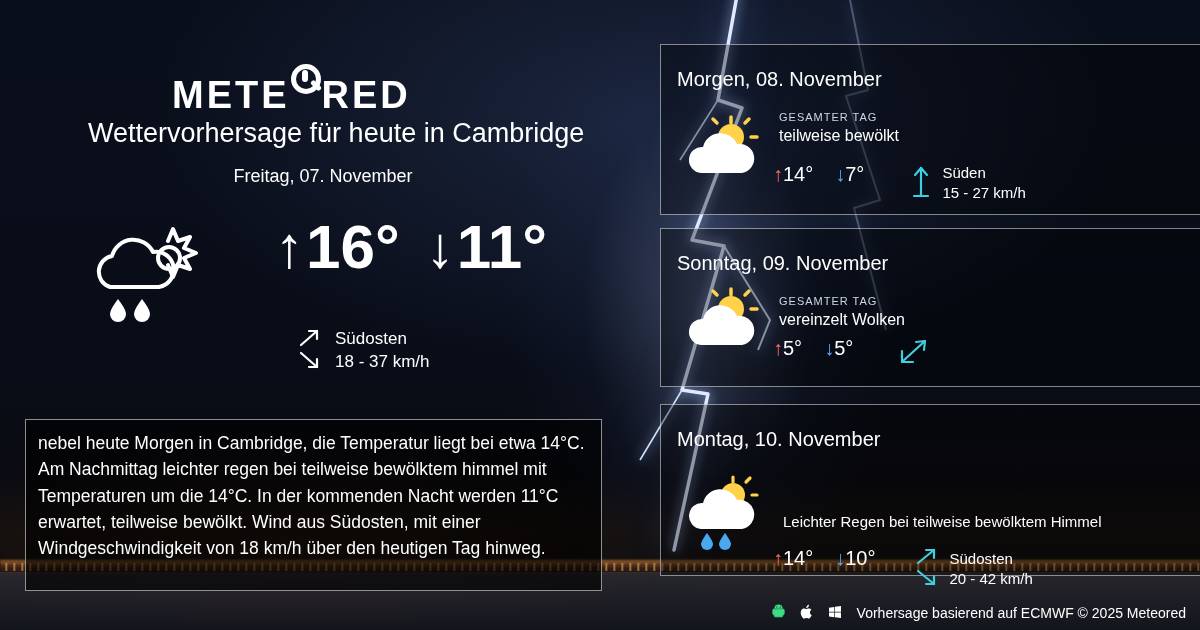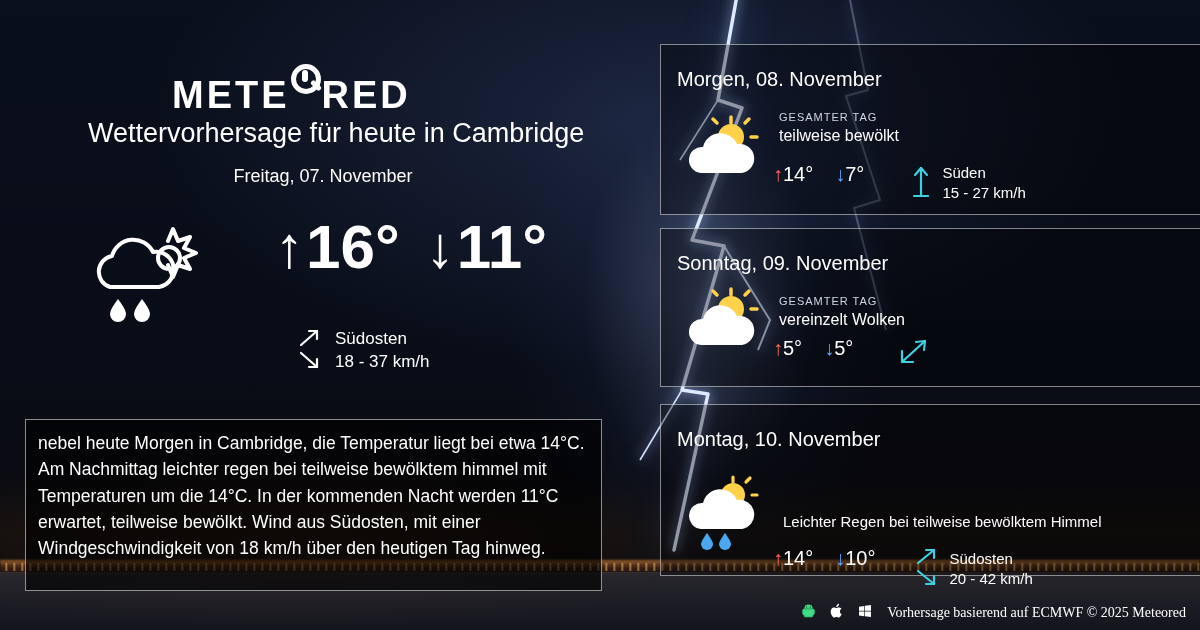--- a/index.html
+++ b/index.html
@@ -116,21 +116,21 @@
   .maxmin .dn { color: #5aa9ff; }
   .maxmin .v { color: #fff; }
   .windgrp { display: flex; align-items: center; gap: 10px; }
   .windgrp .wtext { font-size: 15px; line-height: 1.35; }
 
   
   .footer {
     position: absolute; left: 0; bottom: 0; width: 1200px; height: 34px;
     display: flex; align-items: center; justify-content: flex-end;
     gap: 14px; padding-right: 14px;
-    color: #fff; font-size: 14px; font-family: Liberation Serif, serif;
+    color: #fff; font-size: 14px;
   }
   .stores { display: flex; align-items: center; gap: 12px; }
   .stores span { display: inline-block; }
   .credit { font-size: 14px; color: #fff; }
 
   svg { overflow: visible; }
 </style>
 </head>
 <body>
 

